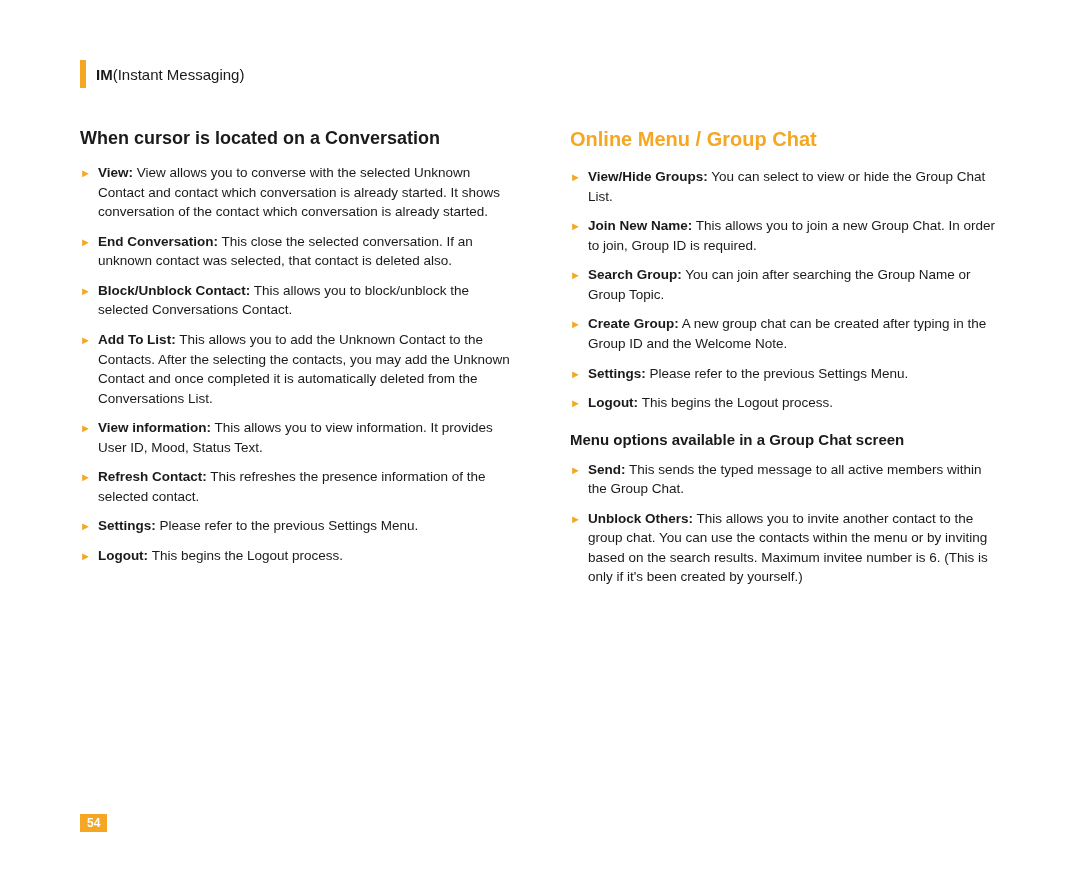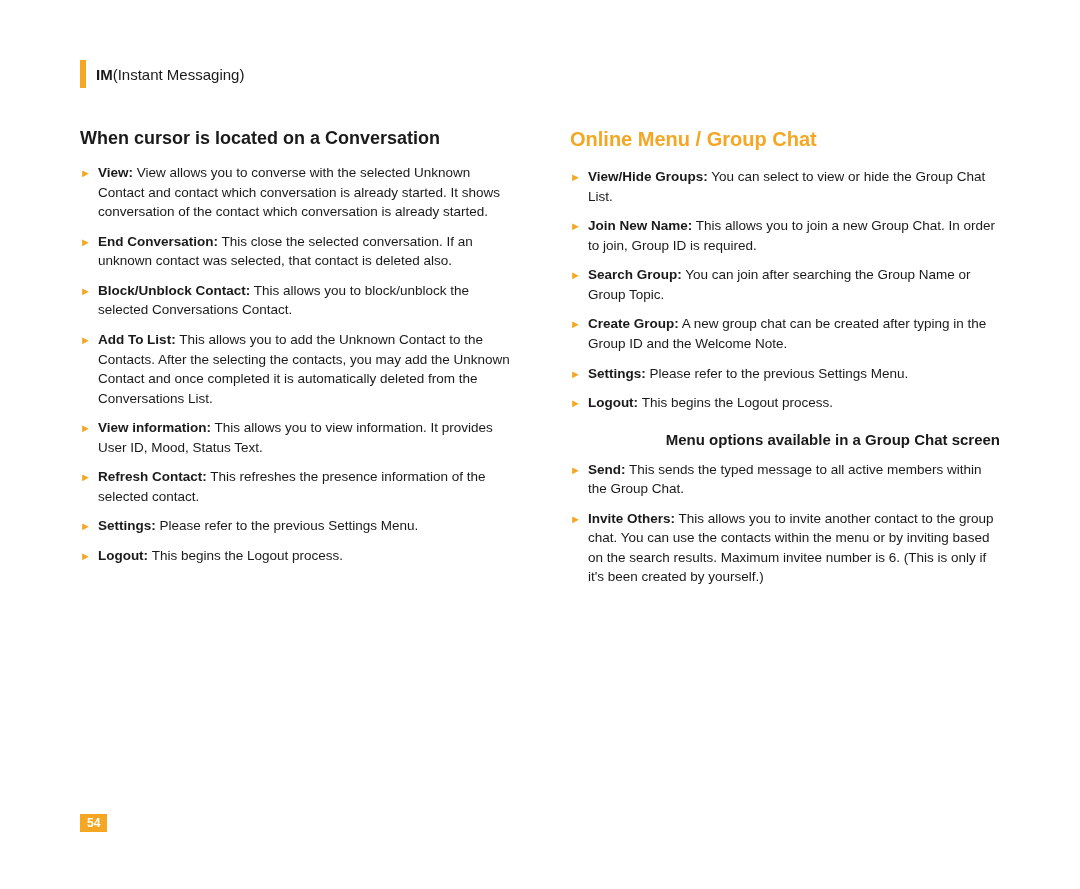--- a/index.html
+++ b/index.html
@@ -107,21 +107,20 @@
     .bullet-content strong {
       font-weight: bold;
     }
 
     .sub-section-title {
       font-size: 15px;
       font-weight: bold;
       color: #1a1a1a;
       margin-bottom: 12px;
       margin-top: 18px;
-      text-align: right;
     }
 
     .page-number {
       position: absolute;
       bottom: 57px;
       left: 80px;
       background: #f5a623;
       color: #ffffff;
       font-size: 12px;
       font-weight: bold;
@@ -211,21 +210,21 @@
       </ul>
 
       <div class="sub-section-title">Menu options available in a Group Chat screen</div>
       <ul class="bullet-list">
         <li>
           <span class="bullet-arrow">►</span>
           <span class="bullet-content"><strong>Send:</strong> <span>This sends the typed message to all active members within the Group Chat.</span></span>
         </li>
         <li>
           <span class="bullet-arrow">►</span>
-          <span class="bullet-content"><strong>Invite Others:</strong> <span>This allows you to invite another contact to the group chat. You can use the contacts within the menu or by inviting based on the search results. Maximum invitee number is 6. (This is only if it's been created by yourself.)</span></span>
+          <span class="bullet-content"><strong>Unblock Others:</strong> <span>This allows you to invite another contact to the group chat. You can use the contacts within the menu or by inviting based on the search results. Maximum invitee number is 6. (This is only if it's been created by yourself.)</span></span>
         </li>
       </ul>
     </div>
 
   </div>
 
   <div class="page-number">54</div>
 
 </div>
 

